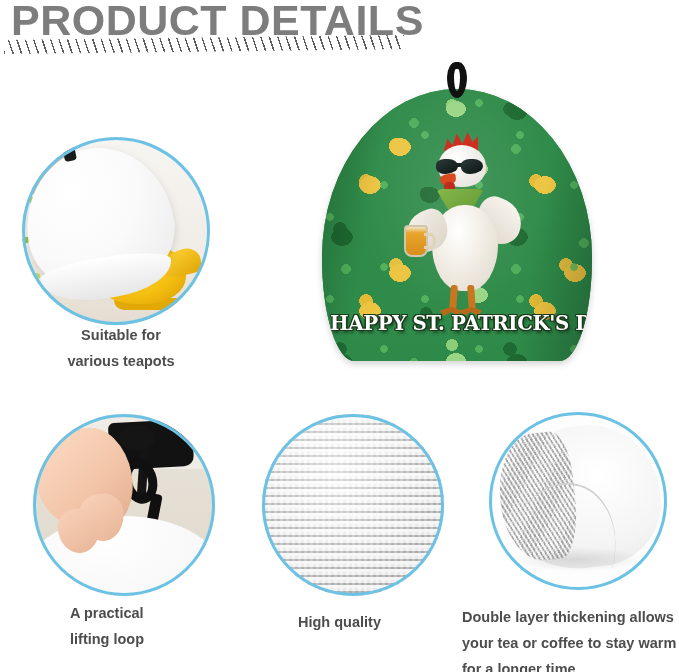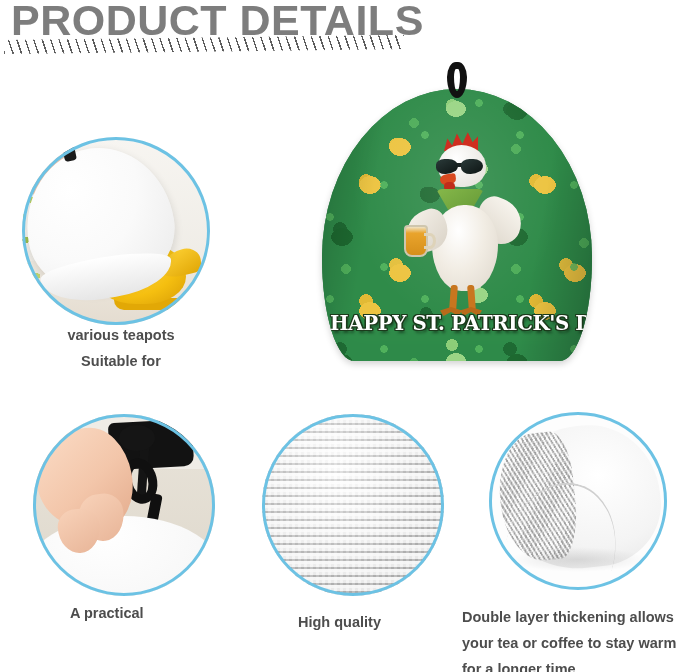--- a/index.html
+++ b/index.html
@@ -456,42 +456,43 @@
     <div class="p1-teapot"></div>
     <div class="p1-spout"></div>
     <div class="p1-hand"></div>
     <div class="p1-cosy"></div>
     <div class="p1-cosy-fold"></div>
     <div class="p1-tag"></div>
   </div>
 </div>
 <div class="circle-ring" style="left:22px; top:137px; width:188px; height:188px;"></div>
 <div class="caption center" style="left:36px; top:322px; width:170px;">
+  <div>Suitable for</div>
   <div>various teapots</div>
-  <div>Suitable for</div>
 </div>
 
 <div class="circle" style="left:33px; top:414px; width:182px; height:182px;">
   <div class="scene">
     <div class="p2-wall"></div>
     <div class="p2-wall-top"></div>
     <div class="p2-hook-plate"></div>
     <div class="p2-hook-arm"></div>
     <div class="p2-hook-knob"></div>
     <div class="p2-loop"></div>
     <div class="p2-loop-tail"></div>
     <div class="p2-cosy"></div>
     <div class="p2-hand"></div>
     <div class="p2-finger f1"></div>
     <div class="p2-finger f2"></div>
   </div>
 </div>
 <div class="circle-ring" style="left:33px; top:414px; width:182px; height:182px;"></div>
 <div class="caption left" style="left:70px; top:600px; width:180px;">
   <div>A practical</div>
+  <div>lifting loop</div>
 </div>
 
 <div class="circle" style="left:262px; top:414px; width:182px; height:182px;">
   <div class="scene">
     <div class="p3-fabric"></div>
     <div class="p3-sheen"></div>
   </div>
 </div>
 <div class="circle-ring" style="left:262px; top:414px; width:182px; height:182px;"></div>
 <div class="caption left" style="left:298px; top:609px; width:170px;">

